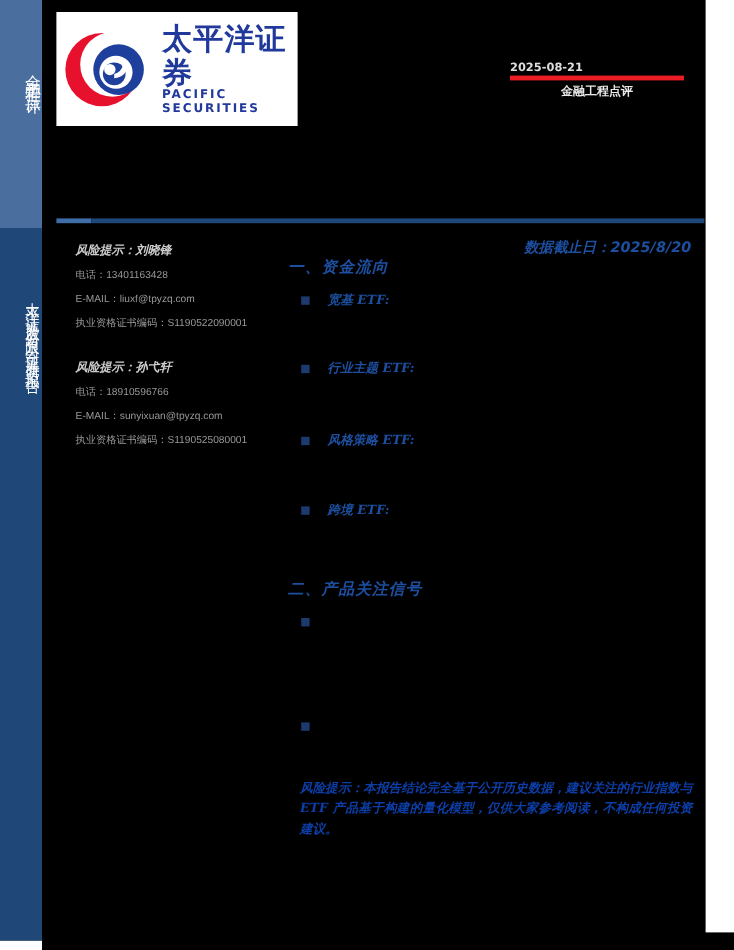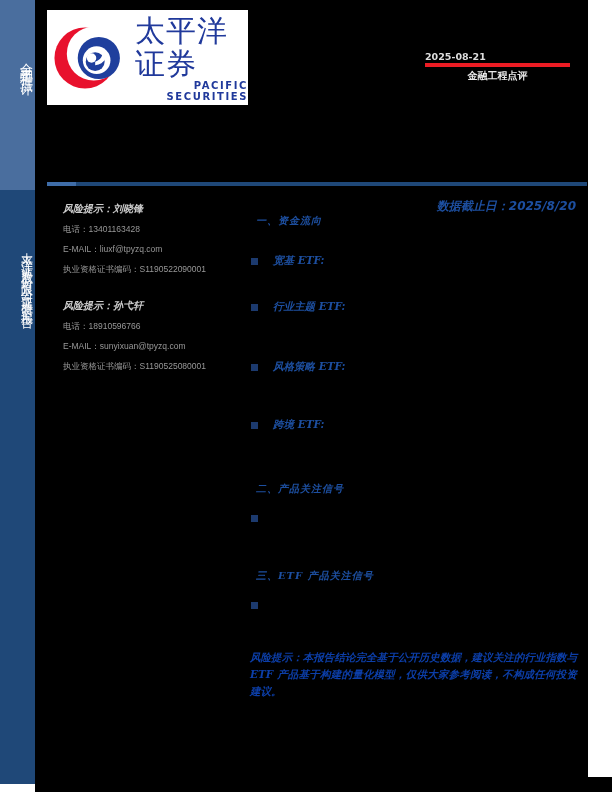--- a/index.html
+++ b/index.html
@@ -51,27 +51,27 @@
   .logo-box {
     position: absolute; left: 47px; top: 10px;
     width: 201px; height: 95px;
     background: #fff;
     display: flex; align-items: center;
     padding-left: 6px;
   }
   .logo-mark { width: 80px; height: 84px; flex: 0 0 auto; }
   .logo-text { display: flex; flex-direction: column; margin-left: 2px; }
   .logo-cn {
-    font-size: 30px; font-weight: normal; color: #20399b;
+    font-size: 25px; font-weight: bold; color: #20399b;
     letter-spacing: 1px; line-height: 1.1;
     font-family: "DejaVu Sans", sans-serif;
   }
   .logo-en {
     font-size: 10px; font-weight: bold; color: #20399b;
-    letter-spacing: 1.6px; margin-top: 0; text-align: right;
+    letter-spacing: 1.6px; margin-top: 0;
   }
 
   
   .header-date {
     position: absolute; top: 51px; left: 425px; width: 145px;
     text-align: left;
     color: #dedede; font-size: 9.5px; font-weight: bold;
   }
   .header-red-line {
     position: absolute; top: 63px; left: 425px;
@@ -108,22 +108,22 @@
     margin-bottom: 8px; white-space: nowrap;
   }
 
   
   .cutoff {
     position: absolute; left: 250px; top: 198px; width: 326px;
     text-align: right;
     color: #1d4fa0; font-size: 12px; font-weight: bold; font-style: italic;
   }
   .sec-title {
-    position: absolute; left: 256px; width: 326px;
-    color: #1d4fa0; font-size: 10px; font-weight: bold; font-style: italic;
+    position: absolute; left: 240px; width: 326px;
+    color: #1d4fa0; font-size: 13px; font-weight: bold; font-style: italic;
     font-family: "DejaVu Serif", "Liberation Serif", serif;
     letter-spacing: 1px;
   }
   .bullet-row {
     position: absolute; left: 251px; width: 325px;
     display: flex; align-items: center;
   }
   .bullet-square {
     width: 7px; height: 7px; background: #1c3a6e; flex: 0 0 auto;
   }
@@ -187,21 +187,21 @@
       <div class="analyst-line">电话：18910596766</div>
       <div class="analyst-line">E-MAIL：sunyixuan@tpyzq.com</div>
       <div class="analyst-line">执业资格证书编码：S1190525080001</div>
     </div>
   </div>
 
   <div class="cutoff">数据截止日：2025/8/20</div>
 
   <div class="sec-title" style="top:214px">一、资金流向</div>
 
-  <div class="bullet-row" style="top:254px">
+  <div class="bullet-row" style="top:243px">
     <span class="bullet-square"></span>
     <span class="bullet-label">宽基 ETF:</span>
   </div>
   <div class="bullet-row" style="top:300px">
     <span class="bullet-square"></span>
     <span class="bullet-label">行业主题 ETF:</span>
   </div>
   <div class="bullet-row" style="top:360px">
     <span class="bullet-square"></span>
     <span class="bullet-label">风格策略 ETF:</span>
@@ -209,20 +209,19 @@
   <div class="bullet-row" style="top:418px">
     <span class="bullet-square"></span>
     <span class="bullet-label">跨境 ETF:</span>
   </div>
 
   <div class="sec-title" style="top:482px">二、产品关注信号</div>
   <div class="bullet-row" style="top:515px">
     <span class="bullet-square"></span>
   </div>
 
-  <div class="sec-title" style="top:569px">三、ETF 产品关注信号</div>
   <div class="bullet-row" style="top:602px">
     <span class="bullet-square"></span>
   </div>
 
   <div class="risk">风险提示：本报告结论完全基于公开历史数据，建议关注的行业指数与 ETF 产品基于构建的量化模型，仅供大家参考阅读，不构成任何投资建议。</div>
 
 </div>
 
 </body></html>

